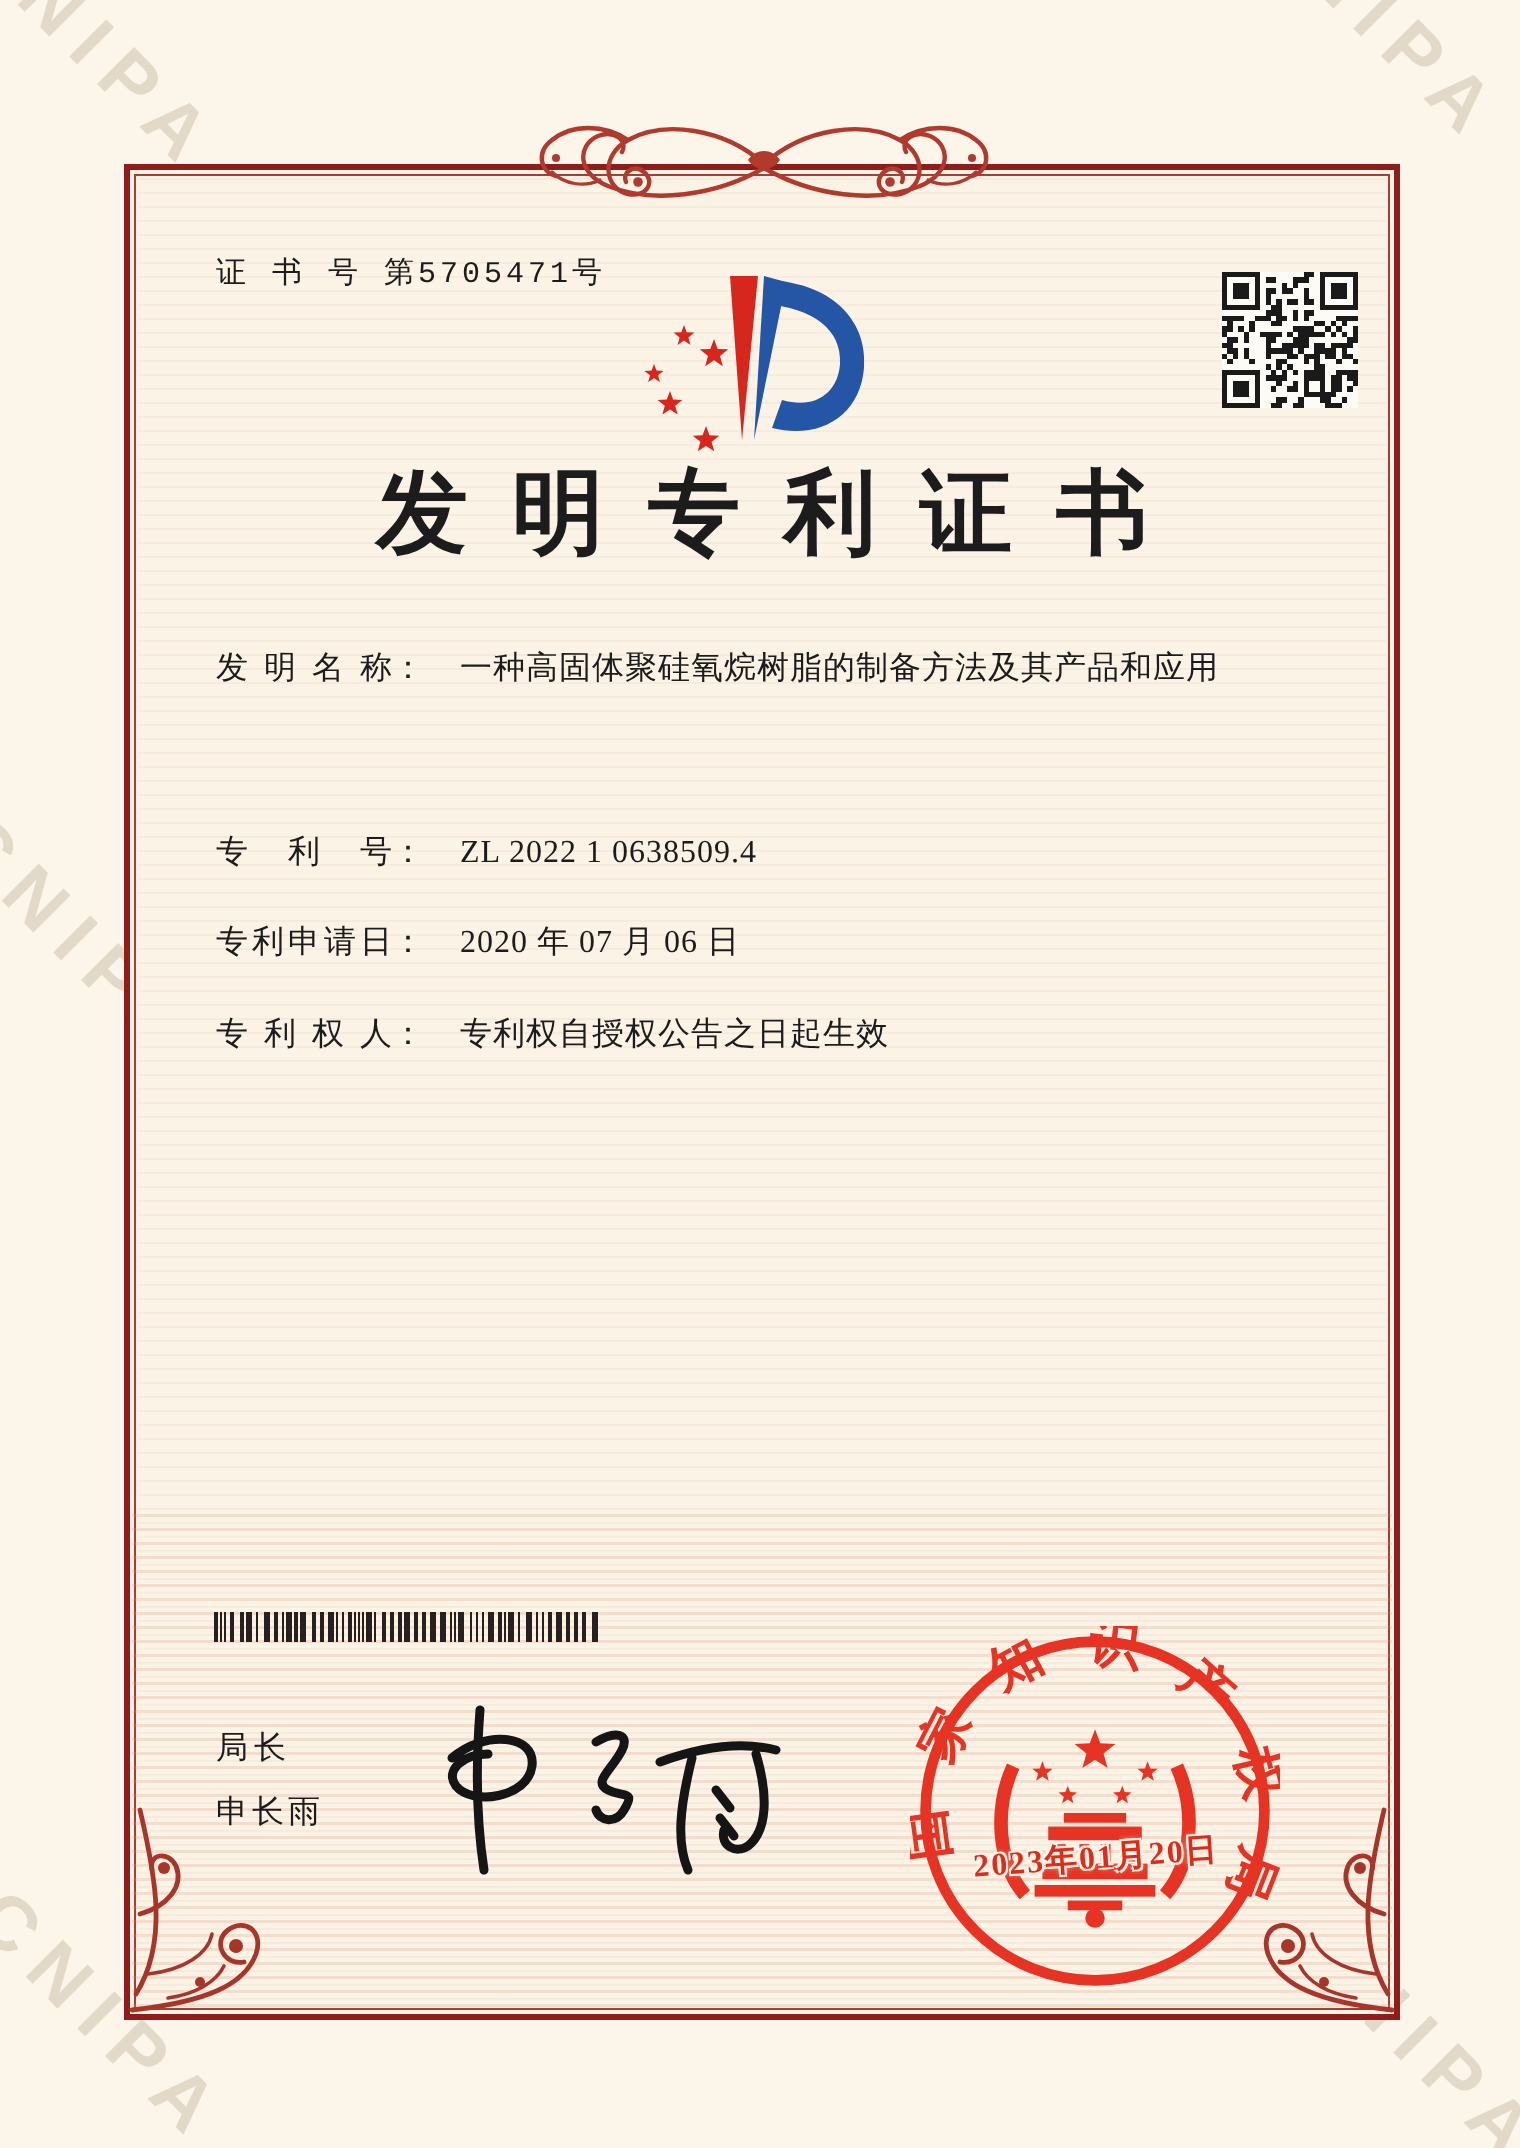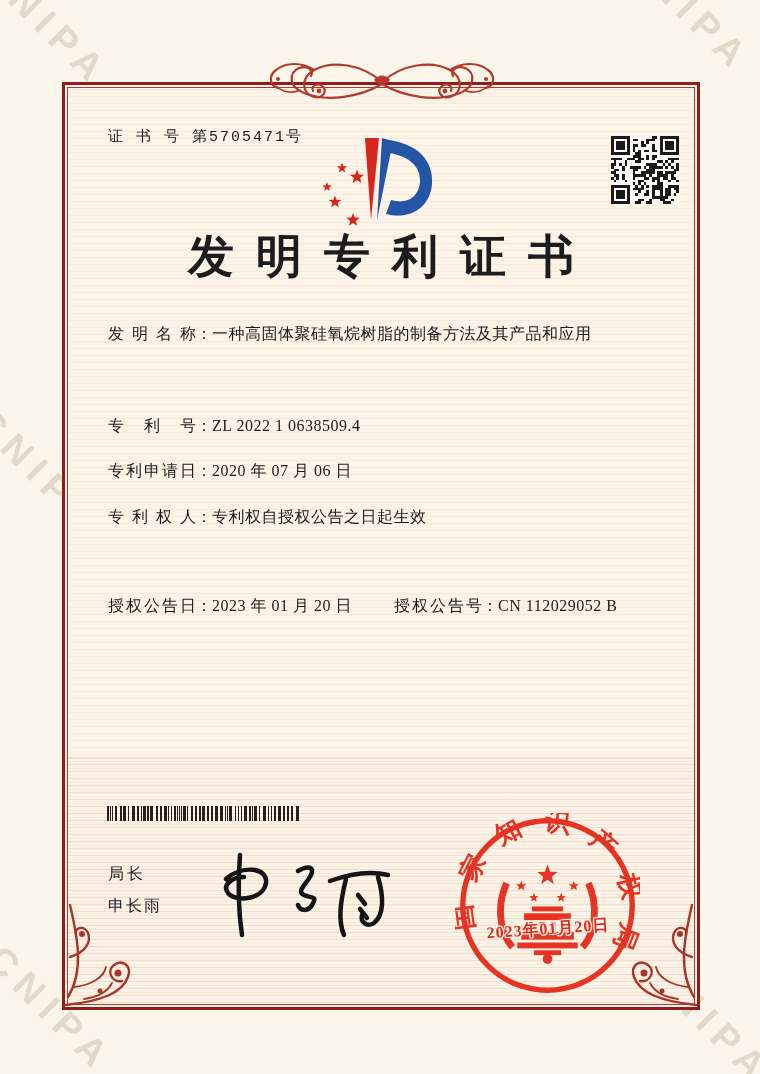--- a/index.html
+++ b/index.html
@@ -20,21 +20,21 @@
      background:repeating-linear-gradient(180deg,rgba(214,142,118,.22) 0 1.5px,transparent 1.5px 7px);}
   
   .content{position:absolute;inset:0;z-index:2;}
   .cert-no{position:absolute;left:108px;top:127px;font-size:15px;letter-spacing:2px;font-family:Liberation Mono, monospace;}
   .title{position:absolute;left:62px;top:226px;width:638px;text-align:center;
          font-size:46px;font-weight:bold;letter-spacing:22px;text-indent:22px;}
   .row{position:absolute;left:108px;width:575px;font-size:16px;white-space:nowrap;}
   .flabel{display:inline-block;width:88px;text-align:justify;text-align-last:justify;
           vertical-align:bottom;}
   .colon{display:inline-block;}
-  .fvalue{margin-left:0;letter-spacing:.5px;}
+  .fvalue{margin-left:18px;letter-spacing:.5px;}
   .pair2{position:absolute;left:286px;top:0;}
   .paras{position:absolute;left:84px;top:622px;width:584px;font-size:15.5px;line-height:27px;
          letter-spacing:.8px;text-align:justify;}
   .paras p{margin:0;text-indent:2em;}
   .sig-title{position:absolute;left:108px;top:864px;font-size:16px;letter-spacing:3px;}
   .sig-name{position:absolute;left:108px;top:896px;font-size:16px;letter-spacing:2px;}
   .page-info{position:absolute;left:62px;top:973px;width:638px;text-align:center;font-size:13.5px;}
   .footer-note{position:absolute;left:0;top:1026px;width:760px;text-align:center;
                font-size:15px;letter-spacing:2px;margin-top:48px;}
   .seal-date{position:absolute;left:452px;top:919px;width:192px;text-align:center;z-index:4;
@@ -345,26 +345,20 @@
   </div>
   <div class="row" style="top:416px">
     <span class="flabel">专利号</span><span class="colon">：</span><span class="fvalue">ZL 2022 1 0638509.4</span>
   </div>
   <div class="row" style="top:461px">
     <span class="flabel">专利申请日</span><span class="colon">：</span><span class="fvalue">2020 年 07 月 06 日</span>
   </div>
   <div class="row" style="top:507px">
     <span class="flabel">专利权人</span><span class="colon">：</span><span class="fvalue">专利权自授权公告之日起生效</span>
   </div>
-  <div class="row" style="top:596px">
-    <span class="flabel">授权公告日</span><span class="colon">：</span><span class="fvalue">2023 年 01 月 20 日</span>
-    <span class="pair2">
-      <span class="flabel">授权公告号</span><span class="colon">：</span><span class="fvalue">CN 112029052 B</span>
-    </span>
-  </div>
 
 
   <svg class="abs" style="left:107px;top:806px" width="196" height="15" viewBox="0 0 196 15">
     <g id="barcode-bars" fill="#26211e">
         <rect x="0" y="0" width="2" height="15"></rect>
         <rect x="3" y="0" width="1" height="15"></rect>
         <rect x="5" y="0" width="1" height="15"></rect>
         <rect x="8" y="0" width="2" height="15"></rect>
         <rect x="13" y="0" width="2" height="15"></rect>
         <rect x="16" y="0" width="3" height="15"></rect>

